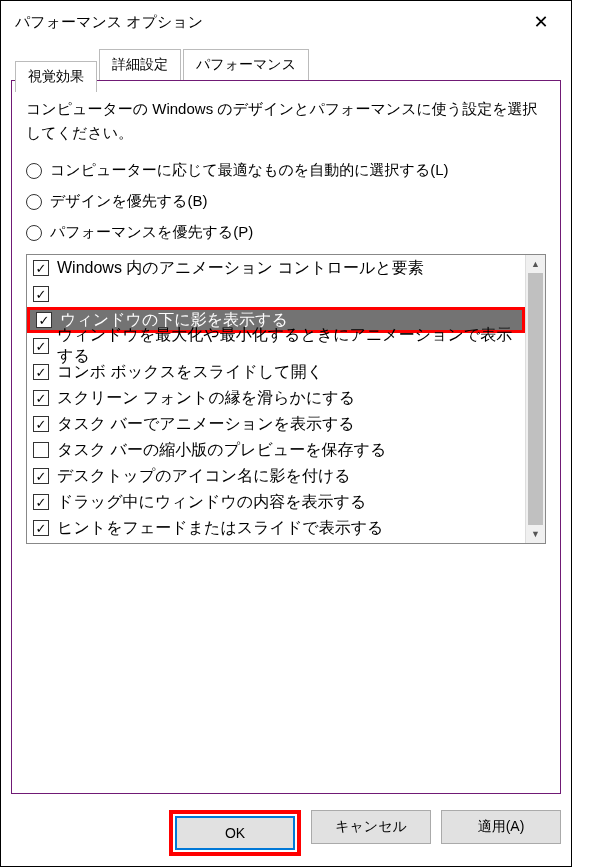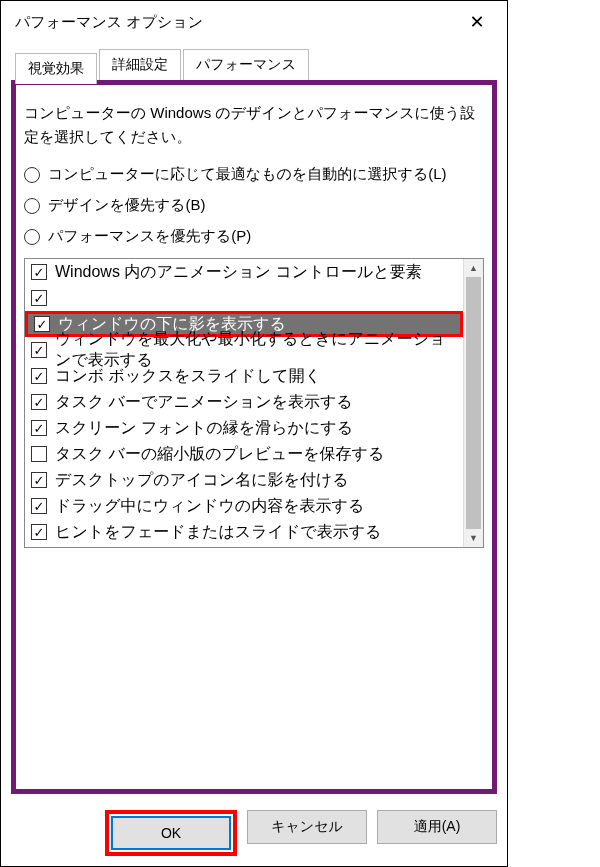--- a/index.html
+++ b/index.html
@@ -1,25 +1,25 @@
 <!DOCTYPE html>
 <html><head>
 <meta charset="utf-8">
 <style>
 * { box-sizing: border-box; margin: 0; padding: 0; }
 body { font-family: "Yu Gothic UI", "Meiryo", sans-serif; font-size: 14px; background: #fff; width: 600px; height: 867px; overflow: hidden; }
-.window { width: 508px; height: 867px; border: 1px solid #000; display: flex; flex-direction: column; }
+.window { width: 572px; height: 867px; border: 1px solid #000; display: flex; flex-direction: column; }
 .titlebar { display: flex; align-items: center; justify-content: space-between; height: 42px; padding: 0 10px 0 14px; }
 .titlebar-title { font-size: 15px; }
 .close-btn { width: 40px; height: 30px; display: flex; align-items: center; justify-content: center; cursor: pointer; font-size: 18px; }
 .content { padding: 6px 10px 10px 10px; flex: 1; display: flex; flex-direction: column; }
 .tabs { display: flex; gap: 0; margin-left: 4px; }
 .tab { padding: 6px 12px; border: 1px solid #bbb; border-bottom: none; background: #fff; font-size: 14px; cursor: pointer; margin-right: 2px; }
-.tab.active { background: #fff; border-top: 1px solid #bbb; border-left: 1px solid #bbb; border-right: 1px solid #bbb; position: relative; top: 4px; z-index: 2; }
-.tab-panel { border: 5px solid #701a75; flex: 1; padding: 16px 8px; }
+.tab.active { background: #fff; border-top: 1px solid #bbb; border-left: 1px solid #bbb; border-right: 1px solid #bbb; position: relative; top: 12px; z-index: 2; }
+.tab-panel { border: 1px solid #701a75; flex: 1; padding: 16px 14px; }
 .desc { font-size: 15px; line-height: 1.6; margin-bottom: 16px; }
 .radio-group { margin-bottom: 10px; }
 .radio-item { display: flex; align-items: center; margin-bottom: 12px; font-size: 15px; }
 .radio-circle { width: 16px; height: 16px; border: 1px solid #333; border-radius: 50%; margin-right: 8px; display: flex; align-items: center; justify-content: center; }
 .radio-circle.checked::after { content: ''; width: 8px; height: 8px; background: #333; border-radius: 50%; }
 .list-container { border: 1px solid #888; height: 290px; display: flex; overflow: hidden; position: relative;}
 .list-items { flex: 1; overflow: hidden; }
 .list-item { display: flex; align-items: center; padding: 3px 6px; font-size: 16px; height: 26px; }
 .list-item.selected { background: #737373; border: 3px solid #f00; }
 .list-item.selected .item-label { color: #fff; }
@@ -82,25 +82,25 @@
             <div class="list-item">
               <span class="checkbox checked"></span>
               <span class="item-label">ウィンドウを最大化や最小化するときにアニメーションで表示する</span>
             </div>
             <div class="list-item">
               <span class="checkbox checked"></span>
               <span class="item-label">コンボ ボックスをスライドして開く</span>
             </div>
             <div class="list-item">
               <span class="checkbox checked"></span>
-              <span class="item-label">タスク バーでアニメーションを表示する</span>
+              <span class="item-label">スクリーン フォントの縁を滑らかにする</span>
             </div>
             <div class="list-item">
               <span class="checkbox checked"></span>
-              <span class="item-label">スクリーン フォントの縁を滑らかにする</span>
+              <span class="item-label">タスク バーでアニメーションを表示する</span>
             </div>
             <div class="list-item">
               <span class="checkbox"></span>
               <span class="item-label">タスク バーの縮小版のプレビューを保存する</span>
             </div>
             <div class="list-item">
               <span class="checkbox checked"></span>
               <span class="item-label">デスクトップのアイコン名に影を付ける</span>
             </div>
             <div class="list-item">

